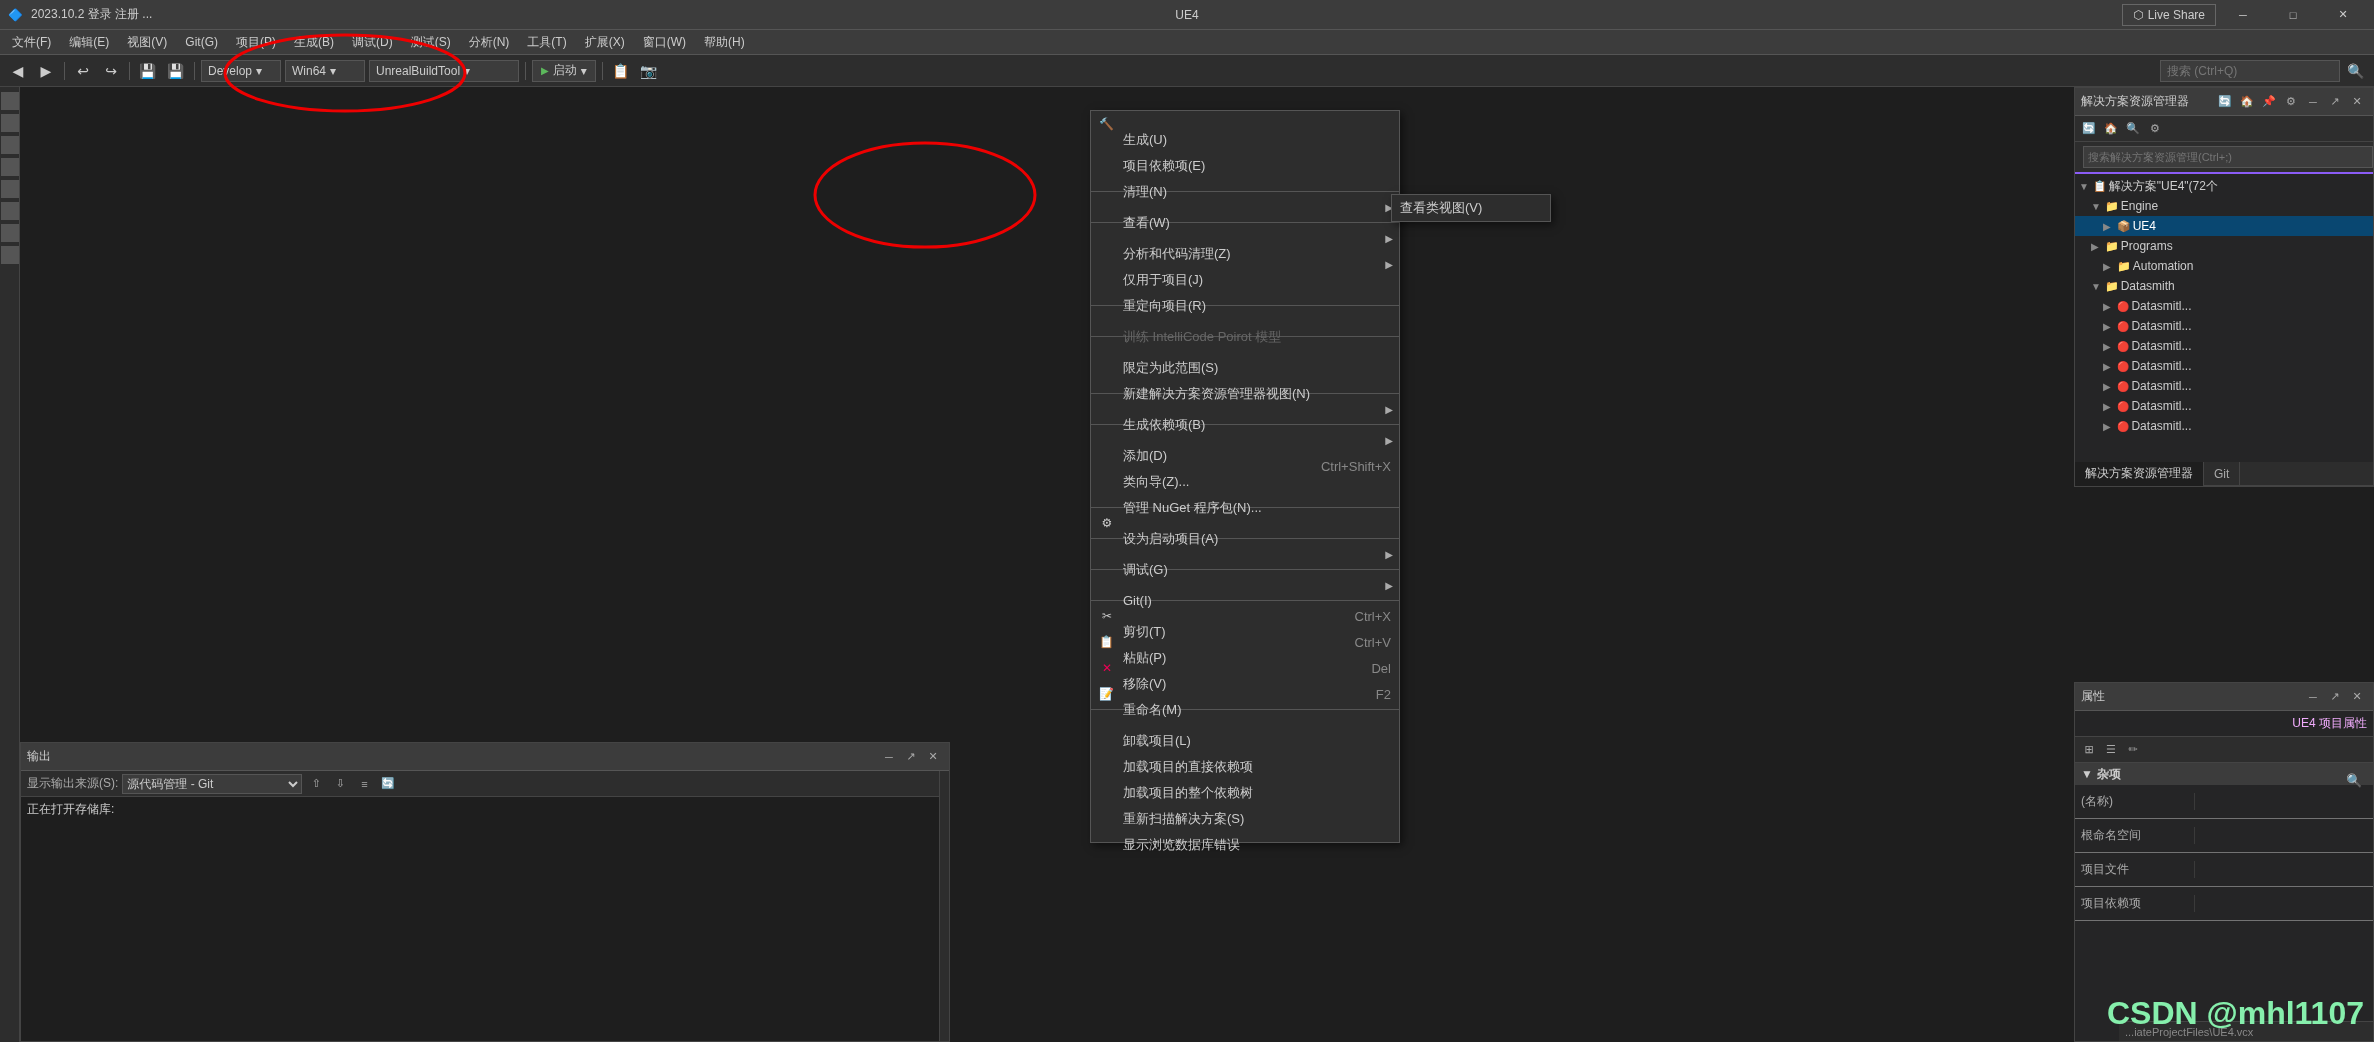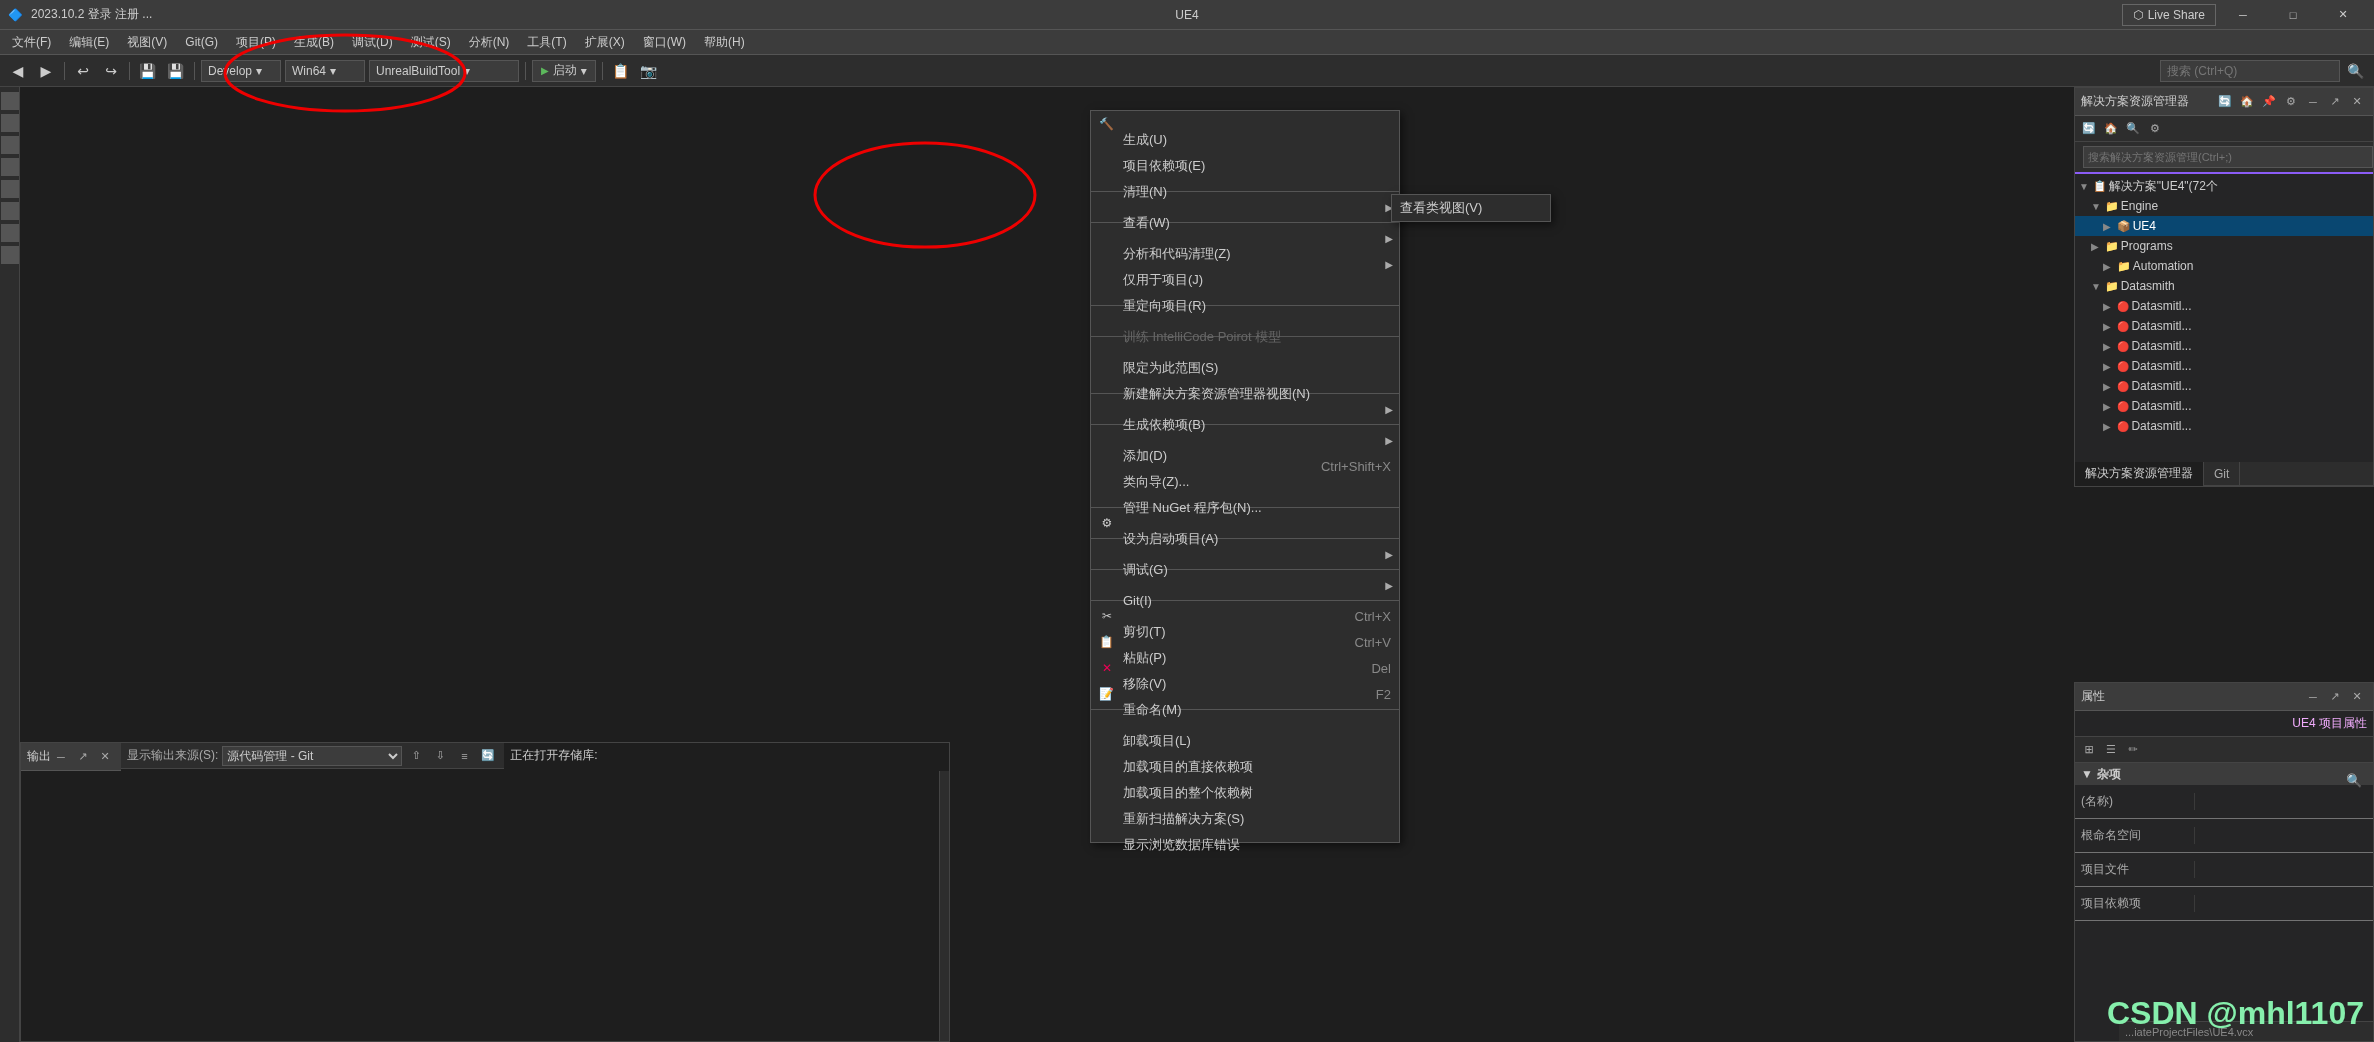--- a/index.html
+++ b/index.html
@@ -309,20 +309,21 @@
     
     .output-panel {
       position: absolute;
       left: 20px;
       bottom: 0;
       width: 930px;
       height: 300px;
       background: #1e1e1e;
       border: 1px solid #444;
       display: flex;
+      flex-direction: column;
     }
     .output-toolbar {
       height: 26px;
       background: #2d2d2d;
       display: flex;
       align-items: center;
       padding: 0 6px;
       gap: 4px;
       border-bottom: 1px solid #444;
     }

